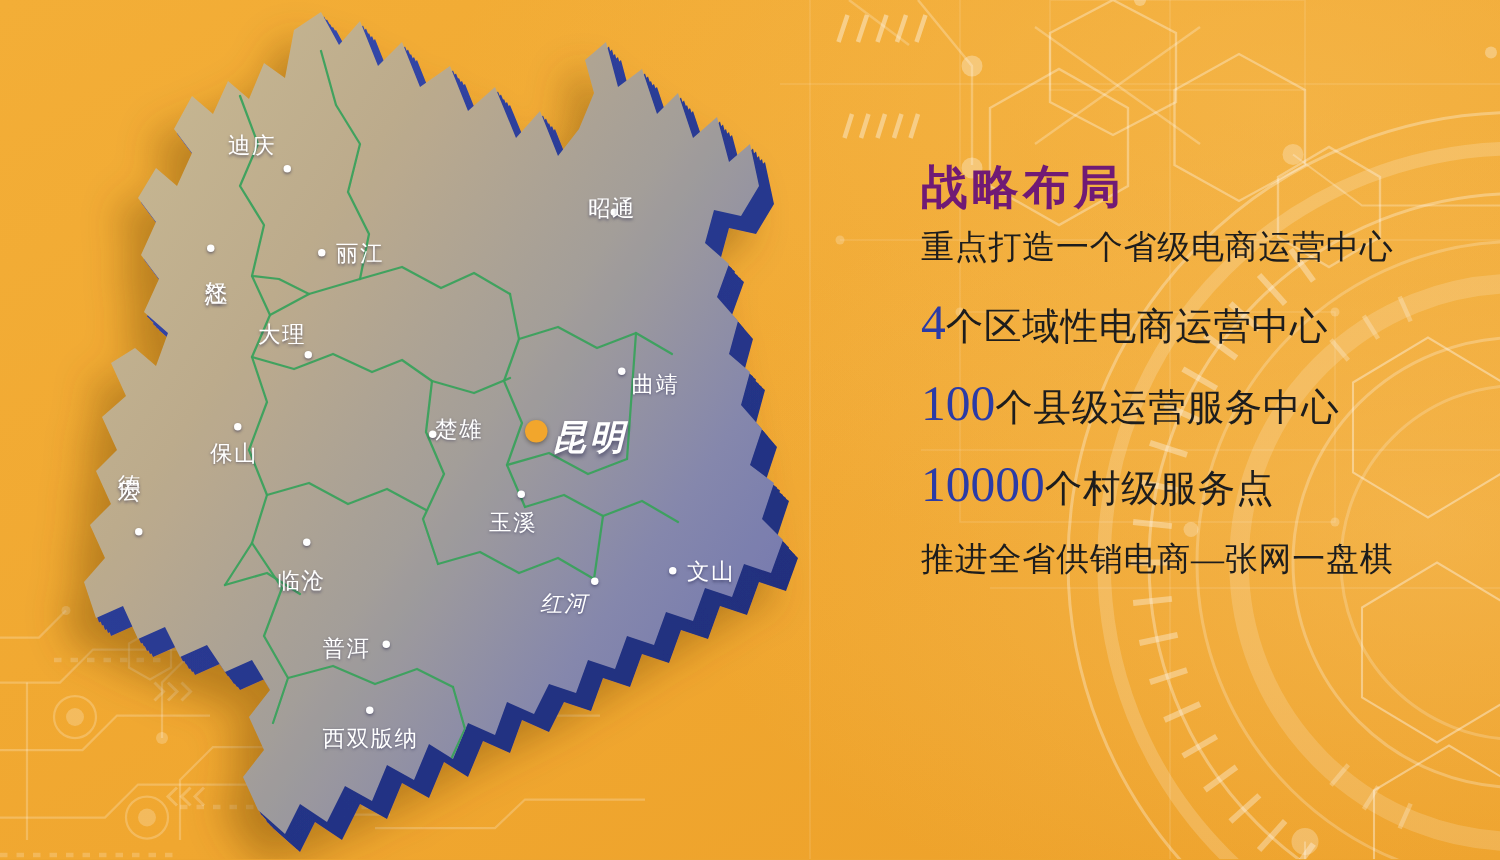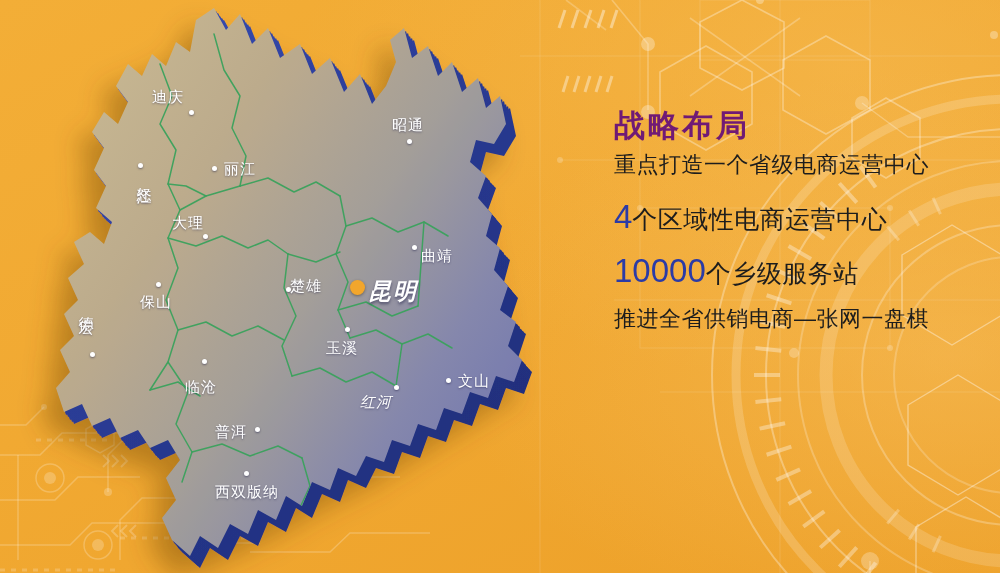--- a/index.html
+++ b/index.html
@@ -35,21 +35,21 @@
     background:#F2A62C;box-shadow:0 1px 3px rgba(40,30,10,.45);}
 
   
   #panel{position:absolute;left:614px;top:108px;width:386px;}
   .panel-title{
     font-size:31px;font-weight:bold;color:#701a75;letter-spacing:3px;line-height:1.1;
     margin:0 0 12px 0;font-family:"DejaVu Sans","Liberation Sans",sans-serif;
   }
   .panel-line{
     color:#1d1d1d;letter-spacing:.5px;white-space:nowrap;
-    font-family:Liberation Sans, sans-serif;
+    font-family:Liberation Serif, serif;
     line-height:1;
   }
   .lead-line{font-size:22px;margin-bottom:24px;}
   .num-line{font-size:25px;margin-bottom:21px;}
   .num{color:#2B3BA6;font-size:33px;font-weight:400;letter-spacing:0px;}
   .tail-line{font-size:22px;margin-top:5px;}
 </style>
 </head>
 <body>
 
@@ -312,21 +312,21 @@
 
       <g clip-path="url(#clip-map)">
         <rect x="0" y="0" width="620" height="573" fill="#000000" opacity="0.03"></rect>
       </g>
     </svg>
 
     <div id="labels">
         <div class="city-dot" style="left: 189px; top: 110px;"></div>
         <div class="city-label" style="left: 152px; top: 88px;">迪庆</div>
         <div class="city-dot" style="left: 407px; top: 139px;"></div>
-        <div class="city-label" style="left: 392px; top: 116px; font-family: Liberation Mono, monospace;">昭通</div>
+        <div class="city-label" style="left: 392px; top: 130px; font-family: Liberation Mono, monospace;">昭通</div>
         <div class="city-dot" style="left: 212px; top: 166px;"></div>
         <div class="city-label" style="left: 224px; top: 160px;">丽江</div>
         <div class="city-dot" style="left: 138px; top: 163px;"></div>
         <div class="city-label vert" style="left: 136px; top: 175px;">怒江</div>
         <div class="city-dot" style="left: 203px; top: 234px;"></div>
         <div class="city-label" style="left: 172px; top: 214px;">大理</div>
         <div class="city-dot" style="left: 412px; top: 245px;"></div>
         <div class="city-label" style="left: 421px; top: 247px;">曲靖</div>
         <div class="city-dot" style="left: 286px; top: 287px;"></div>
         <div class="city-label" style="left: 247px; top: 277px; margin-left: 43px;">楚雄</div>
@@ -354,22 +354,25 @@
 
   <div id="panel">
     <div class="panel-title">战略布局</div>
 
     <div class="panel-line lead-line">重点打造一个省级电商运营中心</div>
 
     <div class="panel-line num-line">
       <span class="num">4</span><span>个区域性电商运营中心</span>
     </div>
 
-
-
     <div class="panel-line num-line">
-      <span class="num">10000</span><span>个乡级服务站</span>
+      <span class="num">100</span><span>个县级运营服务中心</span>
+    </div>
+
+
+    <div class="panel-line num-line">
+      <span class="num">10000</span><span>个村级服务点</span>
     </div>
 
     <div class="panel-line tail-line">推进全省供销电商—张网一盘棋</div>
   </div>
 
 </div>
 
 </body></html>

